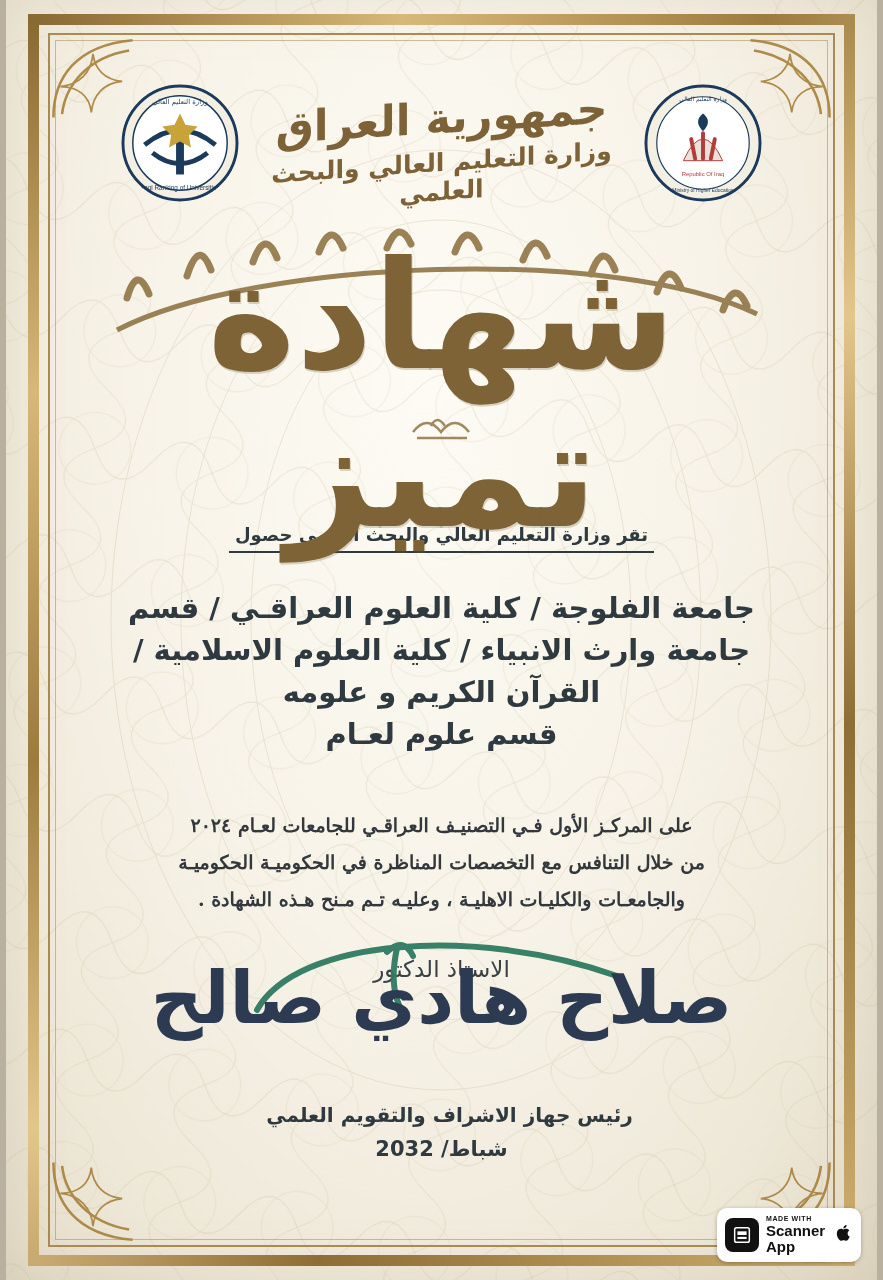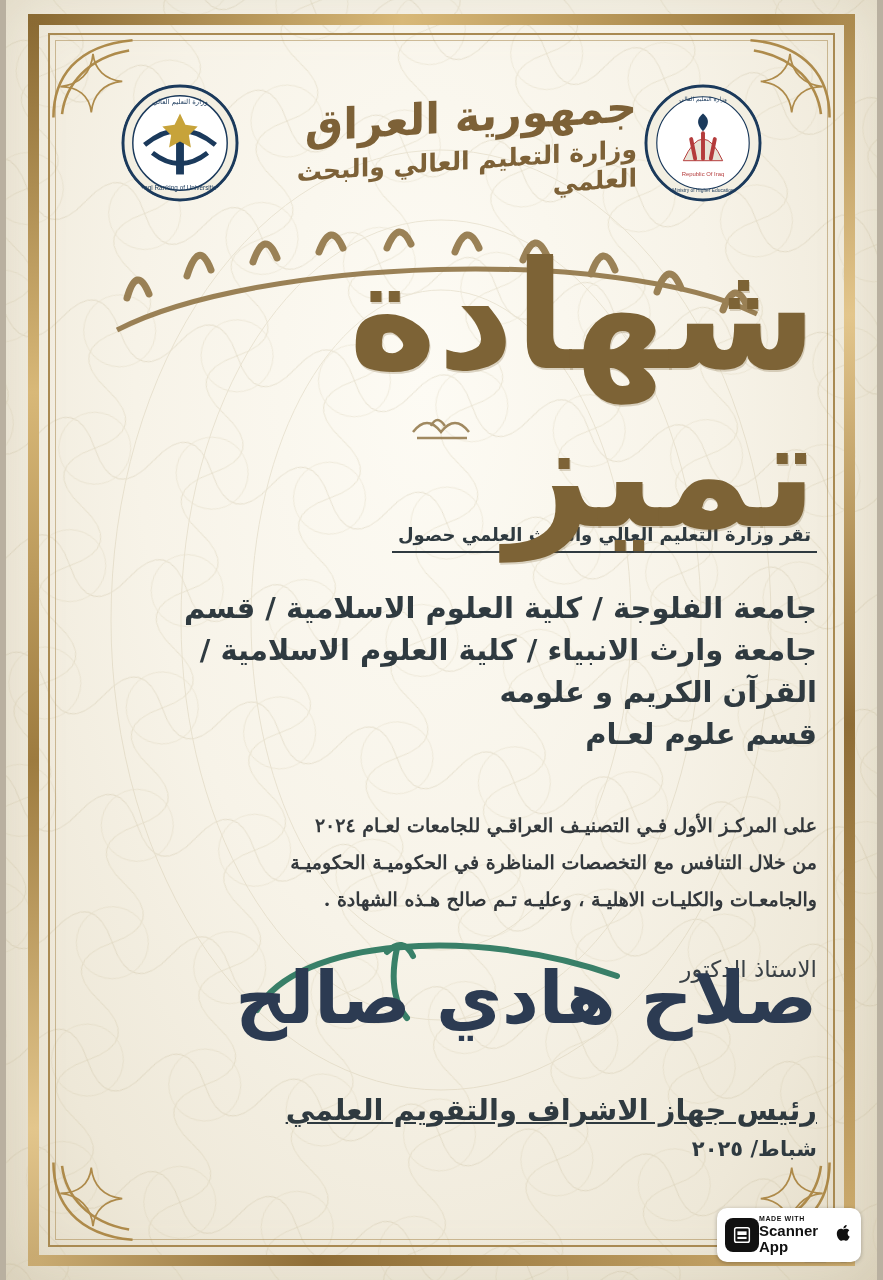--- a/index.html
+++ b/index.html
@@ -74,20 +74,21 @@
   }
   .corner.tl { left: 44px;  top: 35px; }
   .corner.tr { right: 44px; top: 35px;  transform: scaleX(-1); }
   .corner.bl { left: 44px;  bottom: 35px; transform: scaleY(-1); }
   .corner.br { right: 44px; bottom: 35px; transform: scale(-1,-1); }
 
   
   .content {
     position: absolute;
     left: 60px; right: 60px; top: 52px; bottom: 52px;
+    text-align: center;
   }
 
   .header-row {
     position: relative;
     height: 150px;
     margin-top: 22px;
   }
   .logo {
     position: absolute;
     top: 10px;
@@ -212,25 +213,24 @@
   .sign-stroke {
     position: absolute;
     left: 0; right: 0; top: -24px;
     height: 150px;
     color: #2f7a62;
     opacity: .95;
   }
   .sign-role {
     position: absolute;
     left: 16px; right: 0; bottom: 34px;
-    font-size: 29px;
+    font-size: 20px;
     font-weight: bold;
     color: #2f3a40;
     direction: rtl;
-    text-decoration: underline;
   }
   .sign-date {
     position: absolute;
     left: 0; right: 0; bottom: 0px;
     font-size: 21px;
     font-weight: bold;
     color: #2f3a40;
     direction: rtl;
   }
 
@@ -241,20 +241,21 @@
     bottom: 18px;
     width: 144px;
     height: 54px;
     background: #ffffff;
     border-radius: 10px;
     box-shadow: 0 1px 4px rgba(0,0,0,.28);
     display: flex;
     align-items: center;
     padding: 0 8px;
     box-sizing: border-box;
+    gap: 7px;
     direction: ltr;
   }
   .wm-icon {
     width: 34px; height: 34px;
     background: #111;
     border-radius: 8px;
     display: flex;
     align-items: center;
     justify-content: center;
     flex: 0 0 auto;
@@ -406,48 +407,48 @@
             <path d="M24 18 q6 -12 14 0"></path>
           </g>
         </svg>
       </div>
 
       
       <div class="subtitle">تقر وزارة التعليم العالي والبحث العلمي حصول</div>
 
       
       <div class="recipient">
-        <span class="ln">جامعة الفلوجة / كلية العلوم الاسلامية / قسم</span>
+        <span class="ln">جامعة الفلوجة / كلية العلوم العراقـي / قسم</span>
         <span class="ln">جامعة وارث الانبياء / كلية العلوم الاسلامية /</span>
         <span class="ln">القرآن الكريم و علومه</span>
         <span class="ln">قسم علوم لعـام</span>
       </div>
 
       
       <div class="body-text">
         <span class="ln">على المركـز الأول فـي التصنيـف العراقـي للجامعات لعـام ٢٠٢٤</span>
         <span class="ln">من خلال التنافس مع التخصصات المناظرة في الحكوميـة الحكوميـة</span>
-        <span class="ln">والجامعـات والكليـات الاهليـة ، وعليـه تـم صالح هـذه الشهادة .</span>
+        <span class="ln">والجامعـات والكليـات الاهليـة ، وعليـه تـم مـنح هـذه الشهادة .</span>
       </div>
 
       
       <div class="sign-wrap">
         <div class="sign-title">الاستاذ الدكتور</div>
 
         <svg class="sign-stroke" viewBox="0 0 760 150" preserveAspectRatio="none">
           <g fill="none" stroke="currentColor" stroke-width="6" stroke-linecap="round">
             <path d="M200 78 C240 6 420 -6 560 44"></path>
             <path d="M340 16 q-10 46 10 70"></path>
             <path d="M330 20 q16 -16 26 4"></path>
           </g>
         </svg>
 
         <div class="signature">صلاح هادي صالح</div>
         <div class="sign-role">رئيس جهاز الاشراف والتقويم العلمي</div>
-        <div class="sign-date">شباط/ ٢٠٢٥</div>
+        <div class="sign-date">شباط/ 2032</div>
       </div>
 
     </div>
   </div>
 
   <div class="wm-ghost">14</div>
 
   <div class="watermark">
     <div class="wm-icon">
       <svg width="22" height="22" viewBox="0 0 24 24">

